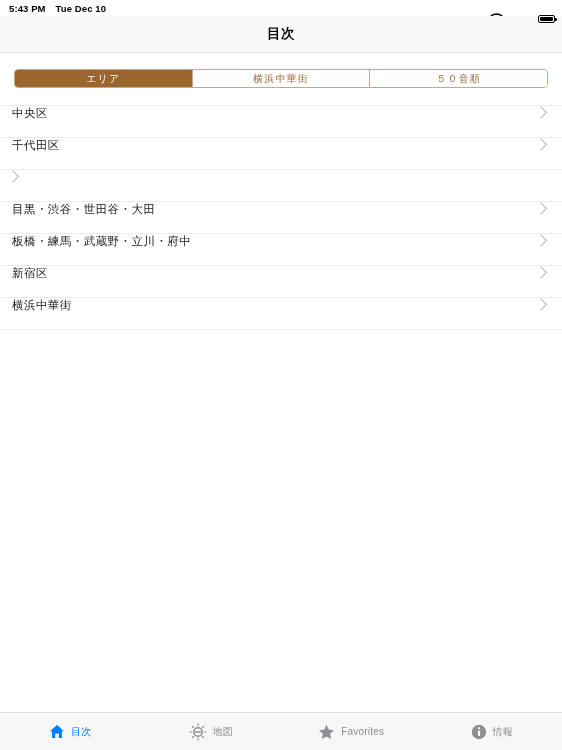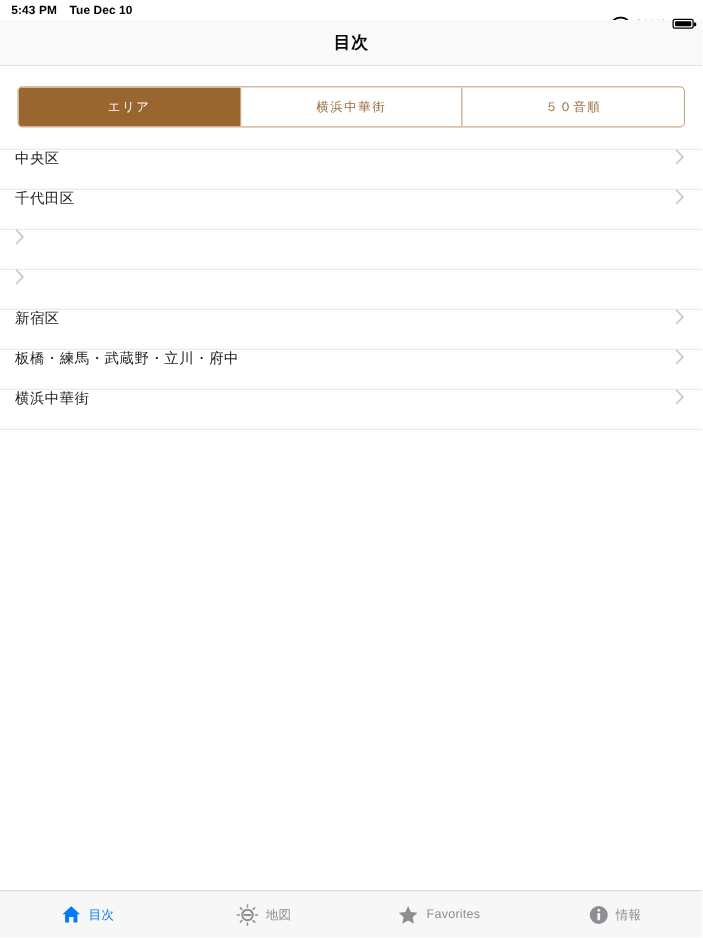--- a/index.html
+++ b/index.html
@@ -64,21 +64,21 @@
 
   
   .seg-wrap {
     flex:0 0 auto;
     background:#ffffff;
     padding:16px 14px 17px 14px;
     border-bottom:1px solid #eceaea;
   }
   .segmented {
     display:flex;
-    height:33px;
+    height:19px;
     border:1px solid #c8a882;
     border-radius:4px;
     overflow:hidden;
     background:#ffffff;
   }
   .seg {
     flex:1 1 0;
     display:flex; align-items:center; justify-content:center;
     font-size:10px;
     letter-spacing:1.2px;
@@ -203,39 +203,40 @@
 
     <div class="row">
       <span class="chevron">
         <svg width="8" height="13" viewBox="0 0 8 13">
             <path d="M1.3 1.2 L6.3 6.5 L1.3 11.8" stroke="#c8c8cc" stroke-width="1.4" fill="none" stroke-linecap="round" stroke-linejoin="round"></path>
           </svg>
       </span>
     </div>
 
     <div class="row">
-      <span class="chevron">
-        <svg width="8" height="13" viewBox="0 0 8 13">
-            <path d="M1.3 1.2 L6.3 6.5 L1.3 11.8" stroke="#c8c8cc" stroke-width="1.4" fill="none" stroke-linecap="round" stroke-linejoin="round"></path>
-          </svg>
-      </span>
-    </div>
-
+      <span class="row-label">目黒・渋谷・世田谷・大田</span>
+      <span class="chevron">
+        <svg width="8" height="13" viewBox="0 0 8 13">
+            <path d="M1.3 1.2 L6.3 6.5 L1.3 11.8" stroke="#c8c8cc" stroke-width="1.4" fill="none" stroke-linecap="round" stroke-linejoin="round"></path>
+          </svg>
+      </span>
+    </div>
+
+
+    <div class="row">
+      <span class="row-label">板橋・練馬・武蔵野・立川・府中</span>
+      <span class="chevron">
+        <svg width="8" height="13" viewBox="0 0 8 13">
+            <path d="M1.3 1.2 L6.3 6.5 L1.3 11.8" stroke="#c8c8cc" stroke-width="1.4" fill="none" stroke-linecap="round" stroke-linejoin="round"></path>
+          </svg>
+      </span>
+    </div>
 
     <div class="row">
       <span class="row-label">新宿区</span>
-      <span class="chevron">
-        <svg width="8" height="13" viewBox="0 0 8 13">
-            <path d="M1.3 1.2 L6.3 6.5 L1.3 11.8" stroke="#c8c8cc" stroke-width="1.4" fill="none" stroke-linecap="round" stroke-linejoin="round"></path>
-          </svg>
-      </span>
-    </div>
-
-    <div class="row">
-      <span class="row-label">板橋・練馬・武蔵野・立川・府中</span>
       <span class="chevron">
         <svg width="8" height="13" viewBox="0 0 8 13">
             <path d="M1.3 1.2 L6.3 6.5 L1.3 11.8" stroke="#c8c8cc" stroke-width="1.4" fill="none" stroke-linecap="round" stroke-linejoin="round"></path>
           </svg>
       </span>
     </div>
 
     <div class="row">
       <span class="row-label">横浜中華街</span>
       <span class="chevron">

